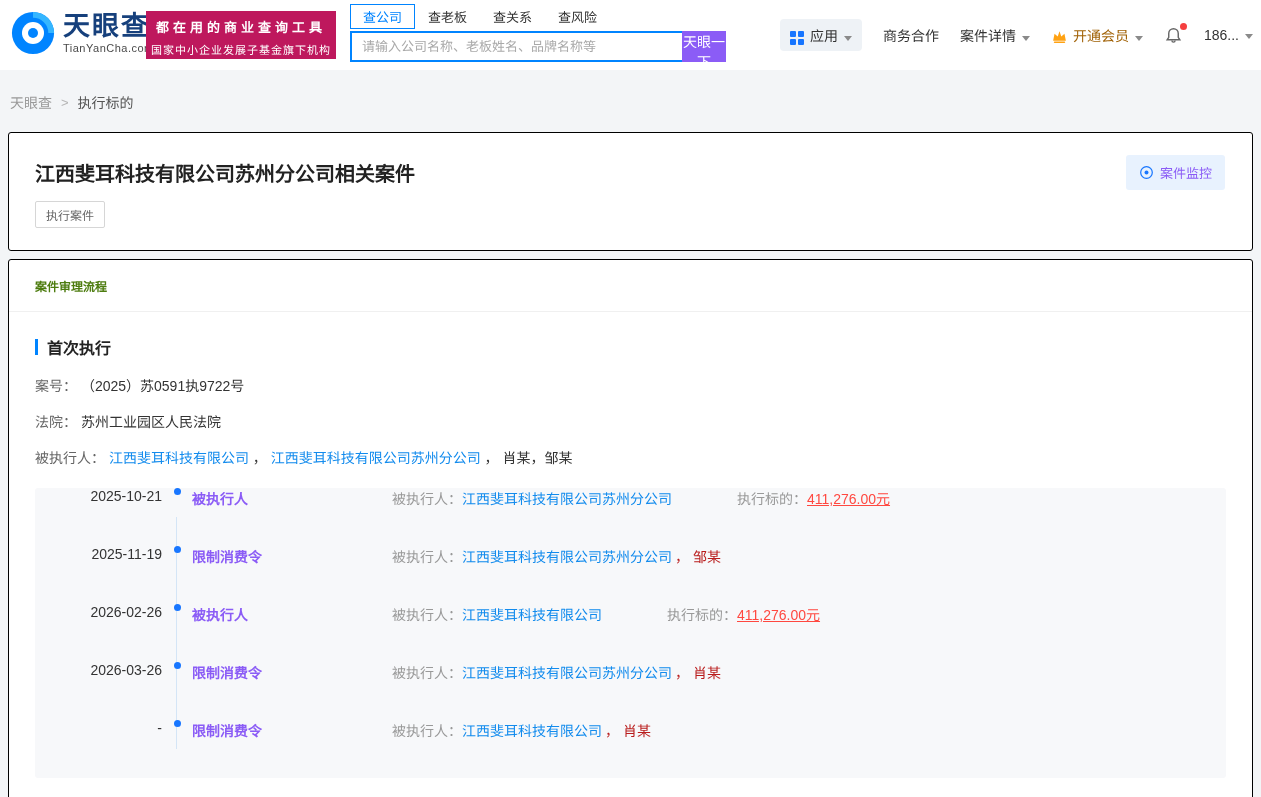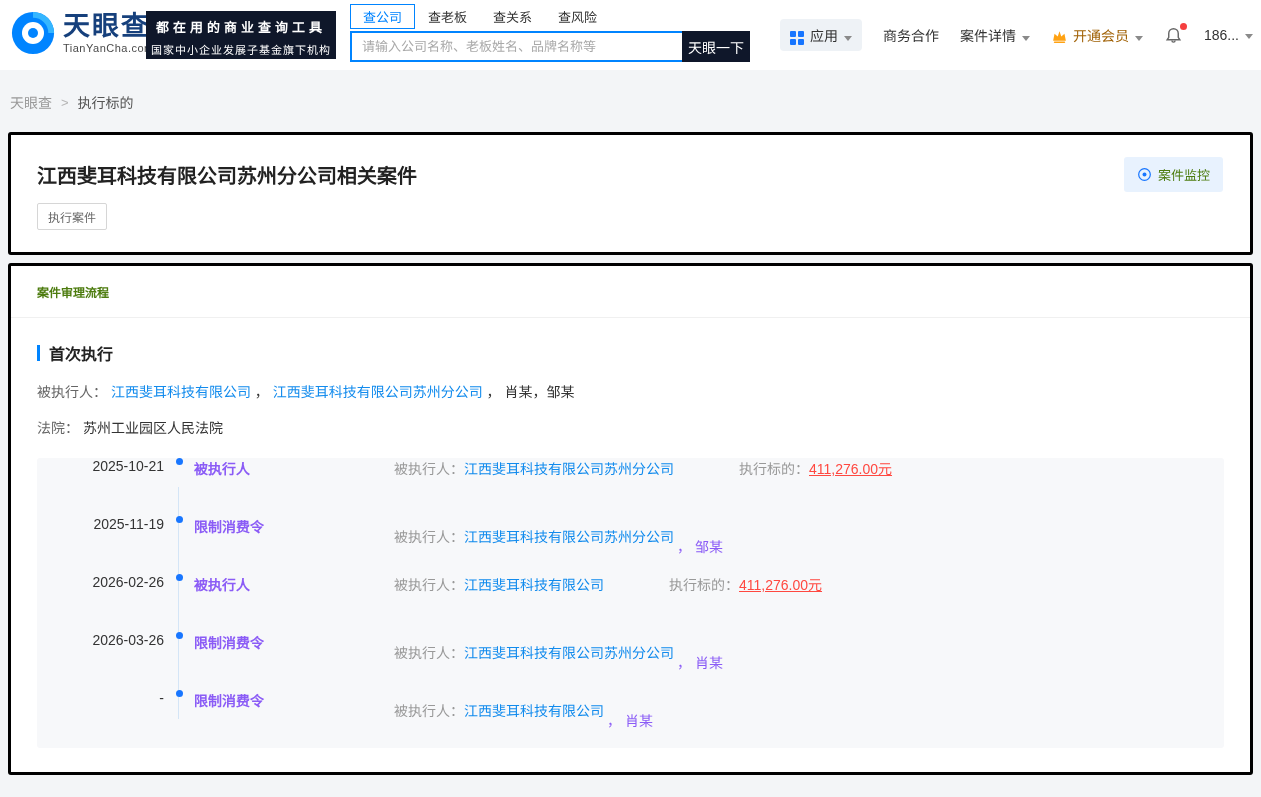--- a/index.html
+++ b/index.html
@@ -13,34 +13,34 @@
   button { font-family:inherit; cursor:pointer; }
 
   
   .topbar { position:relative; height:70px; background:#fff; }
   .logo { position:absolute; left:10px; top:10px; display:flex; align-items:center; cursor:pointer; }
   .logo-mark { width:46px; height:46px; display:block; }
   .logo-text { margin-left:7px; }
   .logo-brand { font-size:27px; font-weight:bold; color:#16407c; letter-spacing:2px; line-height:1.05; }
   .logo-domain { font-size:11px; color:#4a4a4a; margin-top:2px; letter-spacing:.5px; }
 
-  .promo { position:absolute; left:146px; top:11px; width:190px; height:48px; background:#0f172a;
+  .promo { position:absolute; left:146px; top:11px; width:190px; height:48px; background:#be185d;
            color:#fff; text-align:center; padding-top:6px; }
   .promo-line1 { font-size:13px; letter-spacing:4px; white-space:nowrap; font-weight:bold; }
   .promo-line2 { font-size:11px; margin-top:5px; white-space:nowrap; letter-spacing:1px; }
 
   .search-area { position:absolute; left:350px; top:4px; }
   .search-tabs { display:flex; font-size:13px; }
   .search-tab { padding:2px 12px; color:#333; border:1px solid transparent; cursor:pointer; }
   .search-tab.active { color:#0084ff; border-color:#0084ff; }
   .search-row { display:flex; margin-top:2px; }
   .search-input { width:332px; height:31px; border:2px solid #0084ff; border-right:none;
                   padding:0 10px; font-size:13px; outline:none; color:#333; }
   .search-input::placeholder { color:#a9a9a9; }
-  .search-btn { width:68px; height:31px; background:#0f172a; color:#fff; border:none; font-size:14px; }
+  .search-btn { width:44px; height:31px; background:#8b5cf6; color:#fff; border:none; font-size:14px; }
 
   .top-nav { position:absolute; right:8px; top:0; height:70px; display:flex; align-items:center;
              gap:21px; font-size:14px; }
   .nav-item { display:flex; align-items:flex-end; color:#333; cursor:pointer; white-space:nowrap; }
   .apps-pill { background:#eef2f6; border-radius:4px; padding:6px 10px; }
   .grid-icon { width:14px; height:14px; margin-right:6px; display:block; }
   .caret { width:0; height:0; border:4px solid transparent; border-top:5px solid #8a8a8a;
            margin-left:6px; margin-top:5px; }
   .vip { color:#a16207; }
   .crown-icon { width:17px; height:17px; margin-right:5px; display:block; }
@@ -48,27 +48,27 @@
   .bell-icon { width:19px; height:20px; display:block; }
   .red-dot { position:absolute; top:-2px; right:-4px; width:7px; height:7px; background:#f53f3f; border-radius:50%; }
 
   
   .breadcrumb { padding:22px 0 20px 10px; font-size:14px; color:#999; display:flex; gap:9px; align-items:center; }
   .bc-root { color:#999; }
   .bc-sep { color:#b5b5b5; font-size:13px; }
   .bc-cur { color:#555; }
 
   
-  .card { background:#fff; margin:0 8px; border-radius:3px; border:3px solid #000000; }
+  .card { background:#fff; margin:0 8px; border-radius:3px; border:1px solid #000000; }
   .case-card { position:relative; padding:25px 26px 22px; }
   .case-title { font-size:20px; font-weight:bold; color:#222; }
   .case-tag { display:inline-block; margin-top:14px; border:1px solid #d6d6d6; color:#666;
               font-size:12px; padding:4px 10px; border-radius:2px; background:#fff; }
   .monitor-btn { position:absolute; right:27px; top:22px; display:flex; align-items:center; gap:6px;
-                 background:#e8f2fe; color:#4d7c0f; font-size:13px; padding:8px 13px;
+                 background:#e8f2fe; color:#8b5cf6; font-size:13px; padding:8px 13px;
                  border-radius:3px; border:none; }
   .monitor-icon { width:15px; height:15px; display:block; }
 
   .flow-card { margin-top:8px; padding-bottom:24px; }
   .flow-header { padding:17px 26px; font-size:12px; font-weight:bold; color:#4d7c0f; border-bottom:1px solid #f0f0f0; }
   .stage-title { display:flex; align-items:center; margin:23px 26px 0; font-size:16px; font-weight:bold; color:#222; }
   .stage-bar { width:3px; height:16px; background:#0084ff; margin-right:9px; }
   .case-info { margin:4px 26px 0; }
   .info-line { margin-top:16px; font-size:14px; }
   .info-label { color:#666; }
@@ -79,21 +79,21 @@
   
   .tl-box { position:relative; margin:21px 26px 0; background:#f7f8fa; border-radius:3px; }
   .tl-box::before { content:""; position:absolute; left:141px; top:29px; bottom:29px; width:1px; background:#d4e5f6; }
   .tl-row { display:flex; align-items:flex-start; height:58px; position:relative; }
   .tl-date { width:127px; text-align:right; color:#333; font-size:14px; }
   .tl-dotcol { width:30px; display:flex; justify-content:center; }
   .tl-dot { width:7px; height:7px; border-radius:50%; background:#1876ff; position:relative; z-index:1; }
   .tl-type { width:200px; font-weight:bold; color:#8b5cf6; font-size:14px; }
   .tl-detail { font-size:14px; display:flex; align-items:center; }
   .tl-lbl { color:#999; }
-  .suffix { color:#8b5cf6; margin-left:3px;margin-top:20px; }
+  .suffix { color:#b91c1c; margin-left:3px; }
   .amt-lbl { color:#999; margin-left:62px; }
   .amt-lbl:empty { margin-left:0; }
   .amt { color:#ff4840;text-decoration:underline; }
 </style>
 </head>
 <body>
 
 <header class="topbar">
   <div class="logo">
     <svg class="logo-mark" viewBox="0 0 48 48">
@@ -187,31 +187,35 @@
 <section class="card flow-card">
   <div class="flow-header">案件审理流程</div>
 
   <div class="stage-title">
     <span class="stage-bar"></span>
     <span>首次执行</span>
   </div>
 
   <div class="case-info">
     <div class="info-line">
+      <span class="info-label">案号：</span>
+      <span class="info-value">（2025）苏0591执9722号</span>
+    </div>
+    <div class="info-line">
+      <span class="info-label">法院：</span>
+      <span class="info-value">苏州工业园区人民法院</span>
+    </div>
+    <div class="info-line">
       <span class="info-label">被执行人：</span>
       <a class="lnk">江西斐耳科技有限公司</a>
       <span class="plain-sep">，</span>
       <a class="lnk">江西斐耳科技有限公司苏州分公司</a>
       <span class="plain-sep">，</span>
       <span class="info-value">肖某，邹某</span>
     </div>
-    <div class="info-line">
-      <span class="info-label">法院：</span>
-      <span class="info-value">苏州工业园区人民法院</span>
-    </div>
   </div>
 
   <div class="tl-box">
 
     <div class="tl-row">
       <div class="tl-date">2025-10-21</div>
       <div class="tl-dotcol">
           <span class="tl-dot"></span>
         </div>
       <div class="tl-type">被执行人</div>

